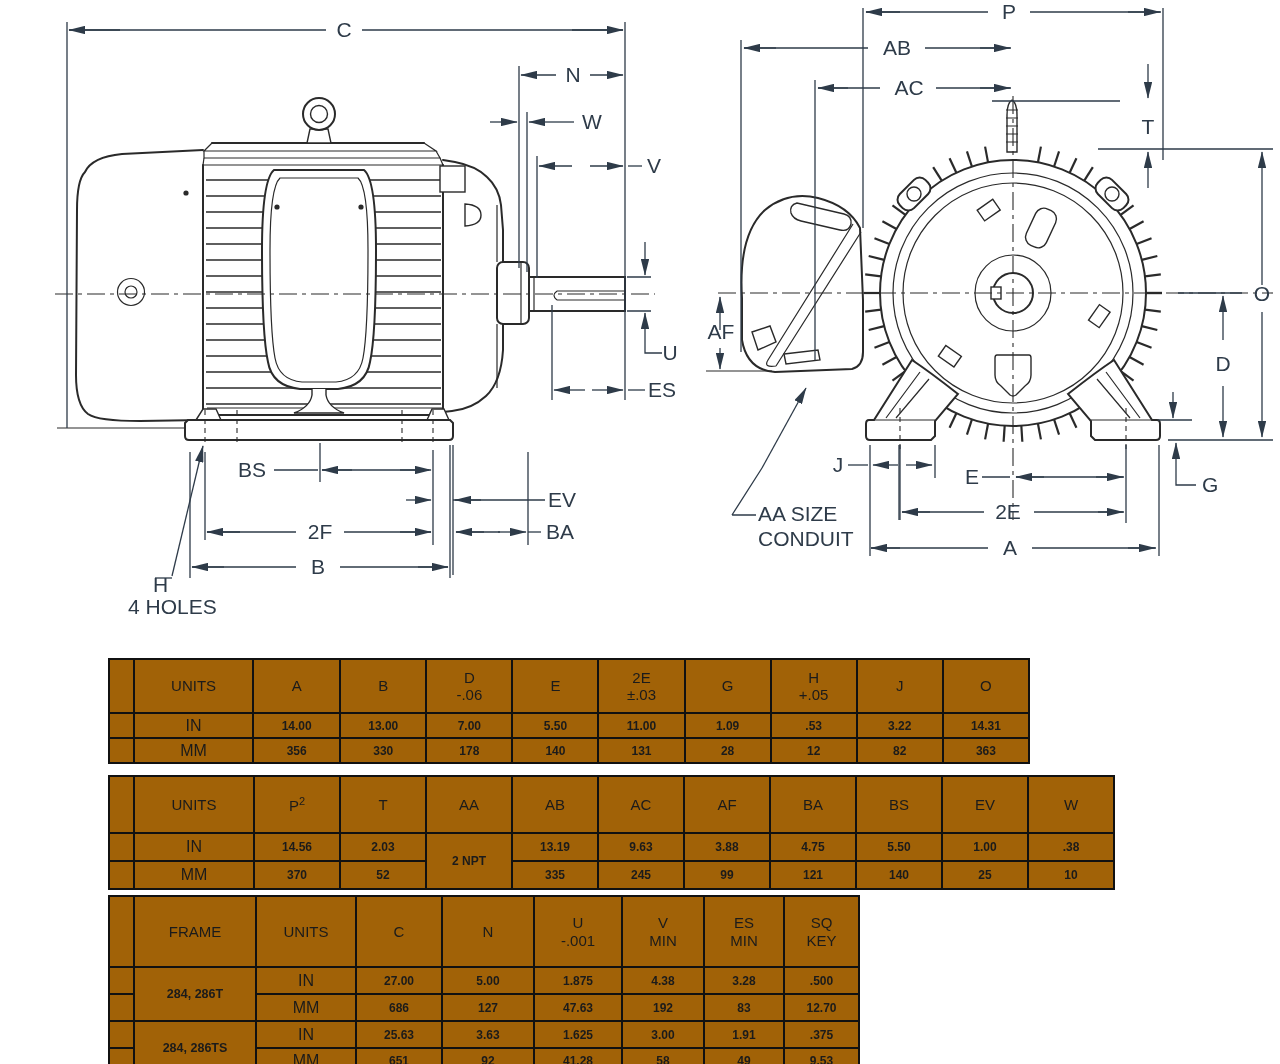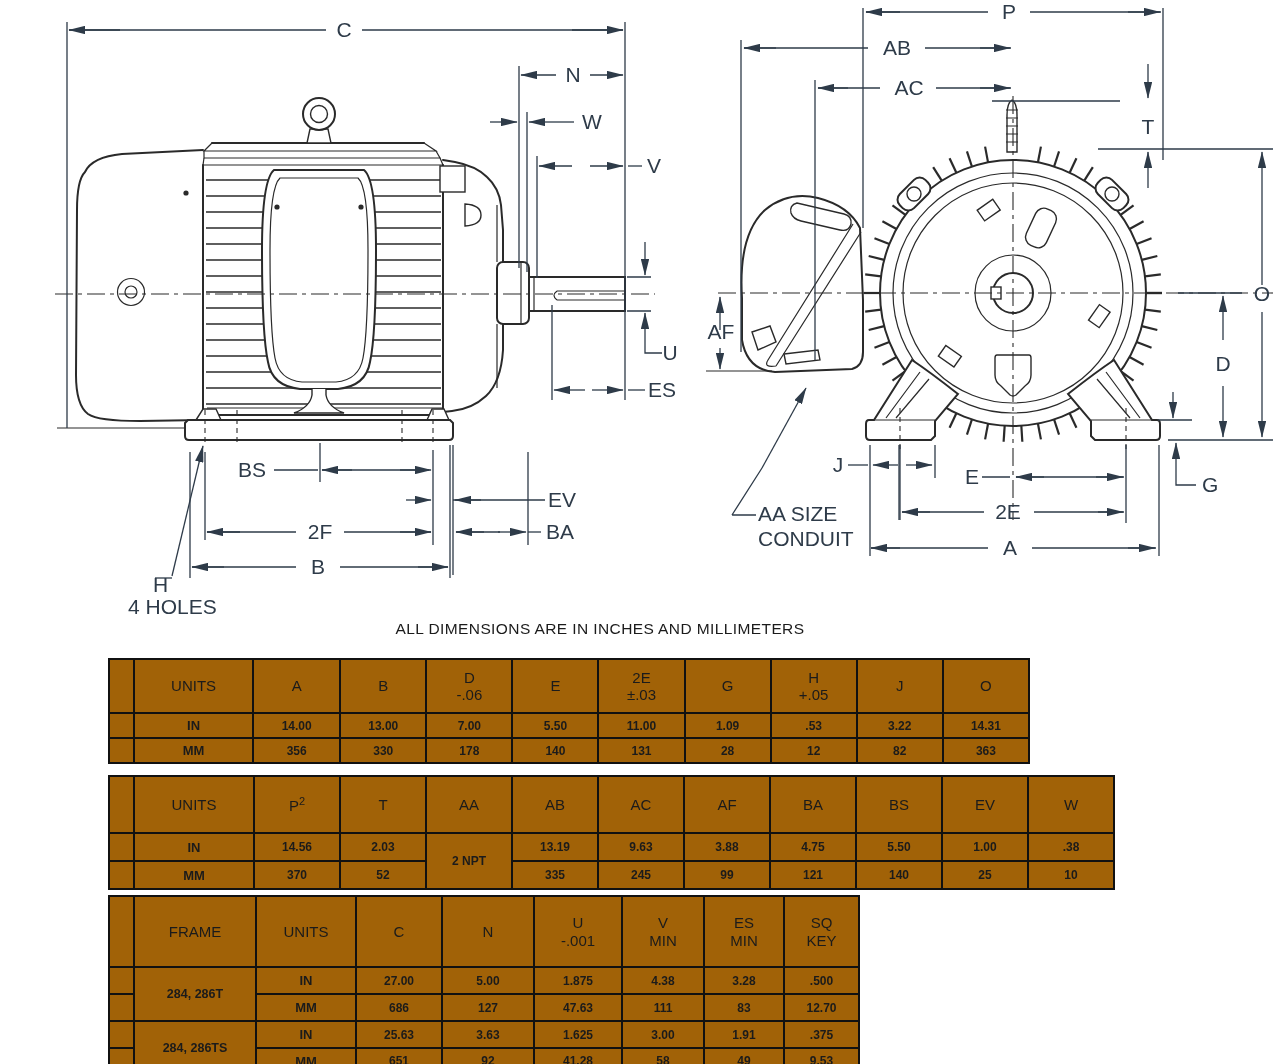--- a/index.html
+++ b/index.html
@@ -20,21 +20,21 @@
   .lbl.start{text-anchor:start;}
   .note{position:absolute;left:130px;top:620px;width:940px;text-align:center;
         font-size:15.5px;color:#1b1b1b;letter-spacing:.4px;}
   table.dims{border-collapse:collapse;table-layout:fixed;background:#a16207;}
   table.dims td{border:2px solid #111;text-align:center;vertical-align:middle;
         padding:0;color:#1b1b1b;overflow:hidden;}
   .tbl{position:absolute;}
   .tbl-outer{border:2px solid #111;}
   td.hd{font-size:15px;white-space:pre-line;line-height:1.15;}
   td.val{font-size:12px;font-weight:bold;}
-  td.unit{font-size:13px;font-weight:bold;}
+  td.unit{font-size:16px;font-weight:normal;}
   td.frame{font-size:12.5px;font-weight:bold;}
   sup{font-size:11px;}
 </style>
 </head>
 <body>
 <div id="page">
 
 
 
 <svg id="drawing" width="1280" height="620" viewBox="0 0 1280 620">
@@ -355,21 +355,20 @@
     <text class="lbl" x="721" y="339">AF</text>
     <path class="dim arr" d="M 720 348 L 720 369"></path>
 
     <path class="dim" d="M 732 515 L 756 515 M 732 515 L 762 468"></path>
     <path class="dim arr" d="M 762 468 L 806 388"></path>
     <text class="lbl start" x="758" y="521">AA SIZE</text>
     <text class="lbl start" x="758" y="546">CONDUIT</text>
   </g>
 </svg>
 
-<div class="note">ALL DIMENSIONS ARE IN INCHES AND MILLIMETERS</div>
 
 
 <div class="tbl" style="left:108px;top:658px;">
 <table class="dims tbl-outer" style="width:922px;">
 <colgroup>
           <col style="width:25px">
           <col style="width:119px">
           <col style="width:87px">
           <col style="width:86px">
           <col style="width:86px">
@@ -530,21 +529,21 @@
   <td class="val">4.38</td>
   <td class="val">3.28</td>
   <td class="val">.500</td>
 </tr>
 <tr style="height:27px">
   <td></td>
   <td class="unit">MM</td>
   <td class="val">686</td>
   <td class="val">127</td>
   <td class="val">47.63</td>
-  <td class="val">111</td>
+  <td class="val">192</td>
   <td class="val">83</td>
   <td class="val">12.70</td>
 </tr>
 <tr style="height:27px">
   <td></td>
   <td class="frame" rowspan="2">284, 286TS</td>
   <td class="unit">IN</td>
   <td class="val">25.63</td>
   <td class="val">3.63</td>
   <td class="val">1.625</td>

